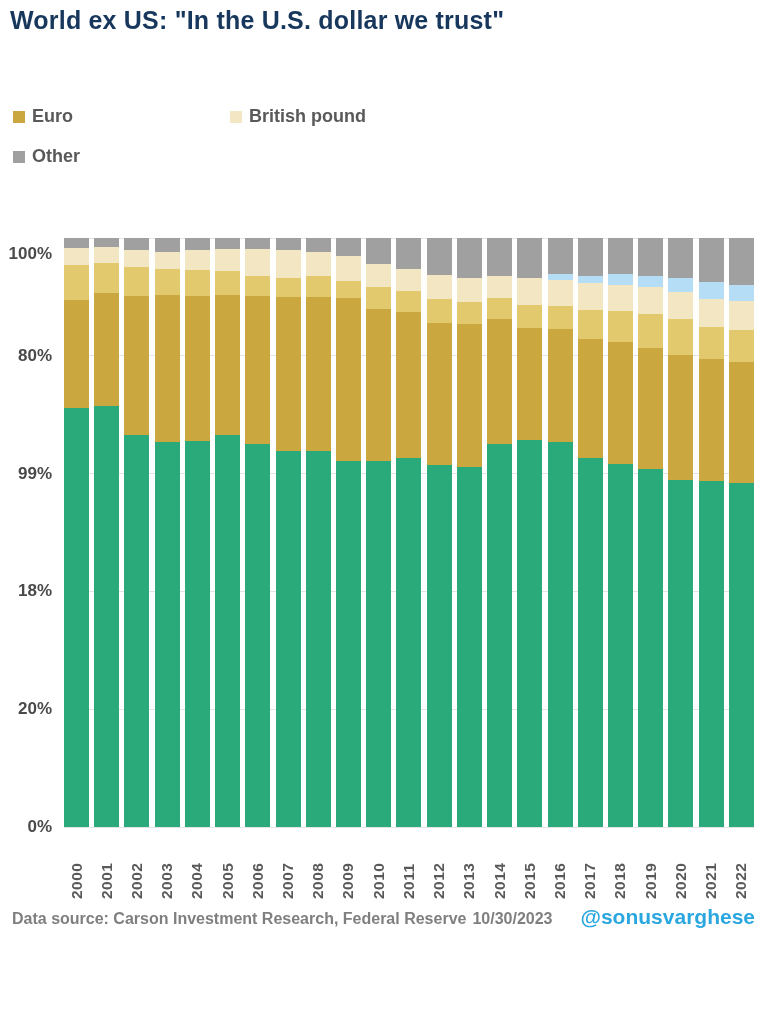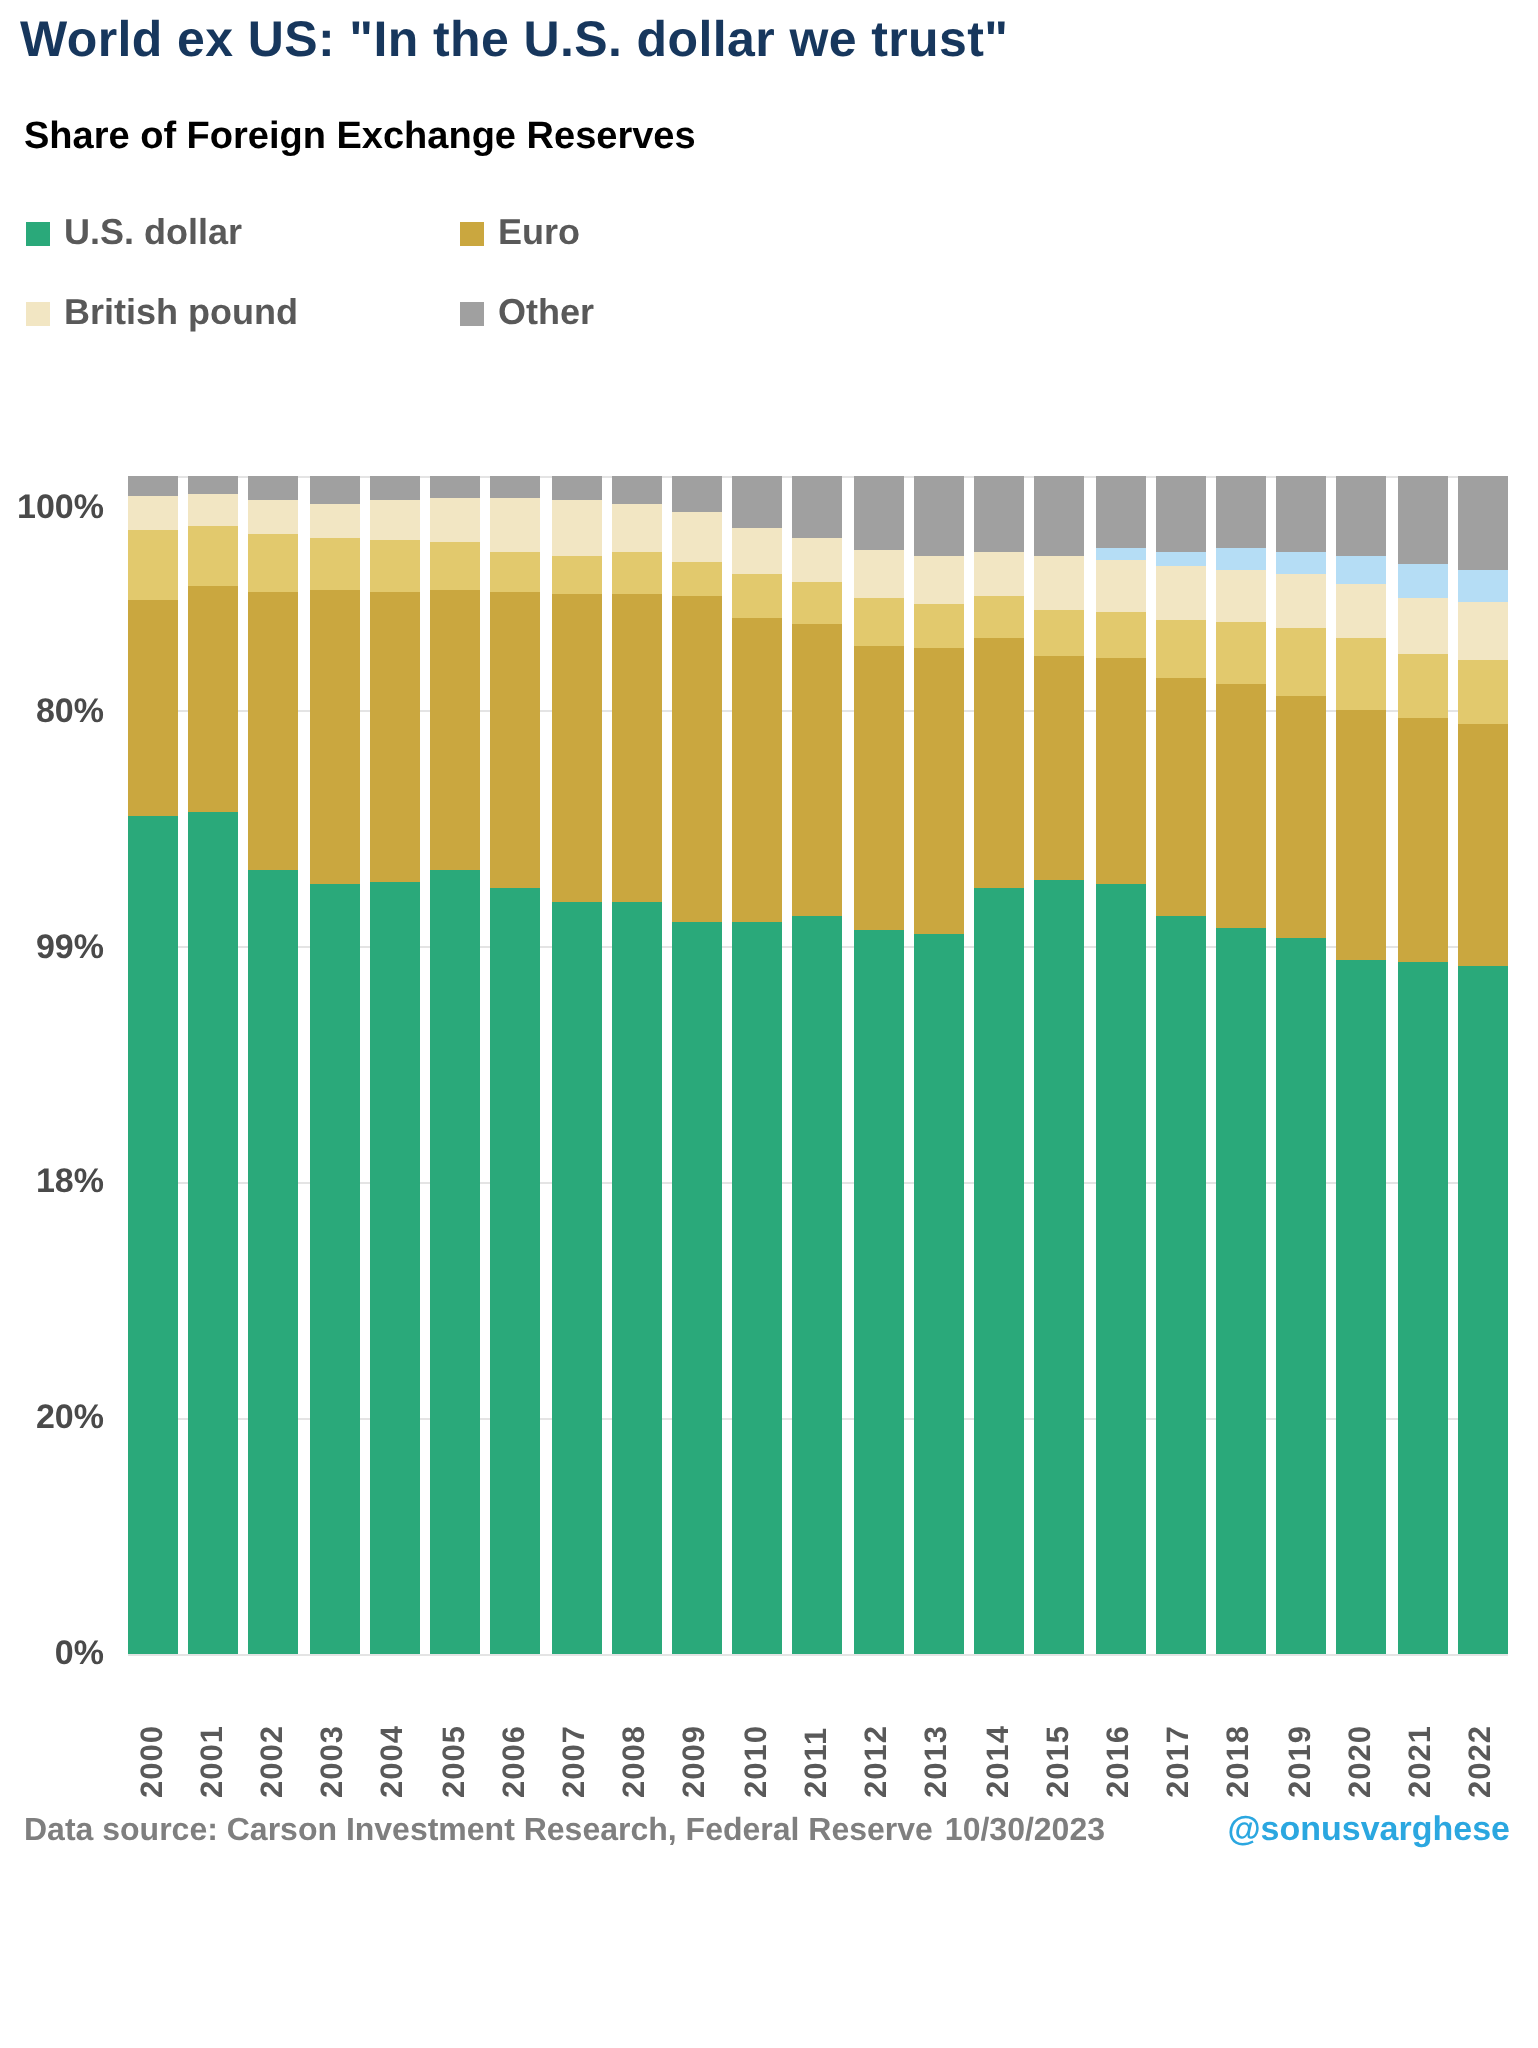--- a/index.html
+++ b/index.html
@@ -17,36 +17,31 @@
         justify-content:space-between;align-items:flex-end;}
   .bar{width:25px;height:100%;display:flex;flex-direction:column-reverse;}
   .bar div{width:100%;}
   .ylab{position:absolute;width:52px;text-align:right;font-size:17px;font-weight:bold;color:#4a4a4a;}
   .xaxis{position:absolute;left:64px;top:833px;width:690px;display:flex;justify-content:space-between;}
   .xlab{width:25px;height:66px;display:flex;justify-content:center;}
   .xlab span{writing-mode:vertical-rl;transform:rotate(180deg);font-size:15.5px;font-weight:bold;color:#595959;letter-spacing:.5px;}
   .footer{position:absolute;left:12px;right:14px;top:905px;display:flex;align-items:baseline;
           font-size:16px;font-weight:bold;color:#7f7f7f;}
   .footer .date{margin-left:6px;}
-  .footer .handle{margin-left:auto;color:#2ba7e0;font-size:17px;}
+  .footer .handle{margin-left:auto;color:#2ba7e0;font-size:21px;}
   .logo{position:absolute;right:16px;top:955px;display:flex;align-items:center;gap:11px;}
   .logo-text{font-size:18px;font-weight:bold;letter-spacing:4px;color:#2b3446;}
 </style>
 </head>
 <body>
 
 <div class="page">
   <div class="title">World ex US: "In the U.S. dollar we trust"</div>
-  <div class="subtitle">Share of Foreign Exchange Reserves</div>
 
   <div class="legend" id="legend">
-      <div class="legend-item">
-        <span class="swatch" style="background: rgb(42, 169, 122);"></span>
-        <span>U.S. dollar</span>
-      </div>
       <div class="legend-item">
         <span class="swatch" style="background: rgb(202, 167, 63);"></span>
         <span>Euro</span>
       </div>
       <div class="legend-item">
         <span class="swatch" style="background: rgb(242, 230, 195);"></span>
         <span>British pound</span>
       </div>
       <div class="legend-item">
         <span class="swatch" style="background: rgb(160, 160, 160);"></span>

